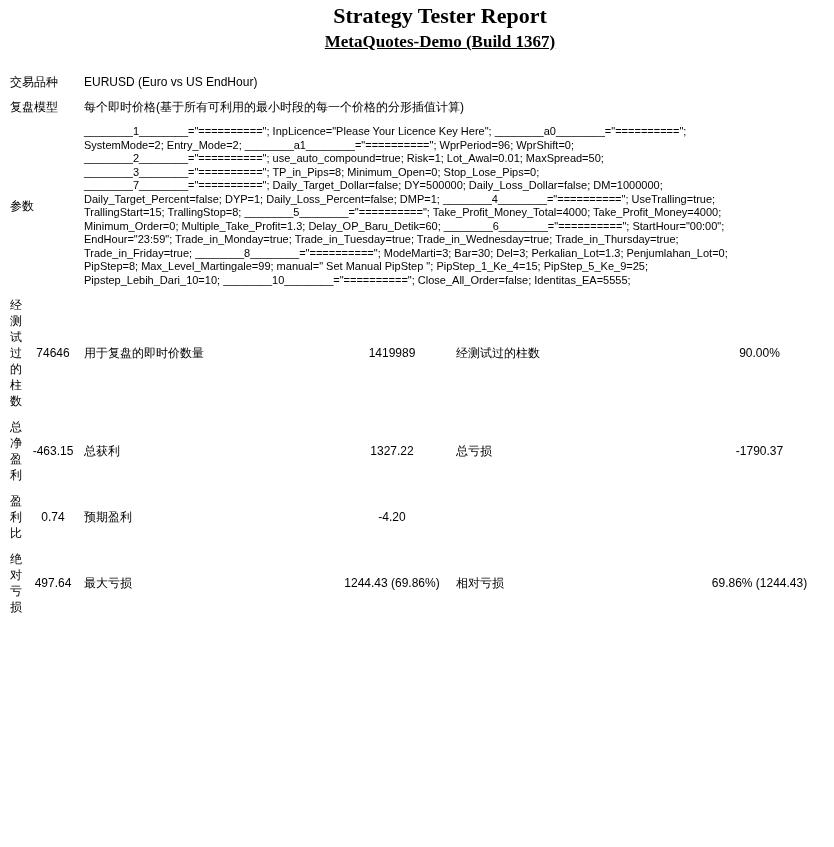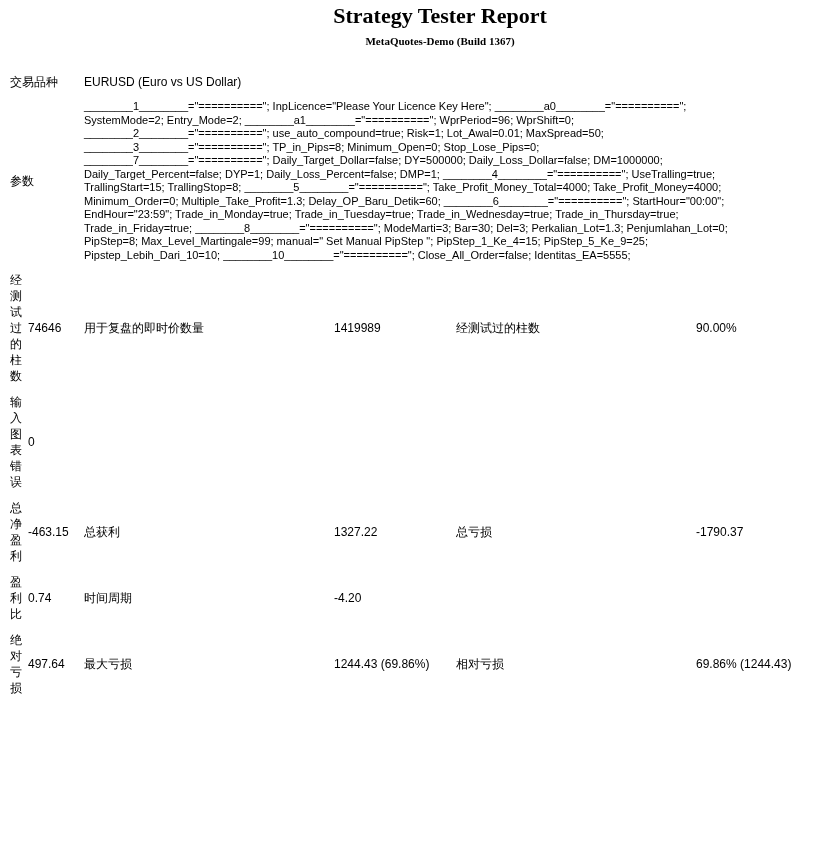--- a/index.html
+++ b/index.html
@@ -27,23 +27,24 @@
     padding-top: 3px;
     line-height: 26px;
   }
   .subtitle {
     font-size: 17px;
     line-height: 20px;
     margin-top: 5px;
     letter-spacing: 1px;
   }
   .server {
-    font-size: 11px;
+    font-size: 17px;
     line-height: 15px;
     margin-top: 5px;
+    text-decoration: underline;
   }
   
   table.report {
     table-layout: fixed;
     width: 819px;
     margin-left: 7px;
     margin-top: 21px;
     border-collapse: collapse;
   }
   td {
@@ -58,21 +59,21 @@
   col.w3 { width: 250px; }
   col.w4 { width: 122px; }
   col.w5 { width: 240px; }
   col.w6 { width: 133px; }
   td.lblv {                 
     word-break: break-all;
     line-height: 16px;
     font-size: 12px;
     text-align: right;
   }
-  td.num { text-align: left; }
+  td.num { text-align: center; }
   td.params {
     padding: 5px 3px;
   }
   .pline {
     font-size: 11px;
     line-height: 13.5px;
     white-space: pre;
   }
 </style>
 </head>
@@ -91,24 +92,28 @@
         <col class="w2">
         <col class="w3">
         <col class="w4">
         <col class="w5">
         <col class="w6">
     </colgroup>
 
     <tbody>
         <tr>
       <td colspan="2">交易品种</td>
-      <td colspan="4">EURUSD (Euro vs US Dollar)</td>
+      <td colspan="4">EURUSD (Euro vs US EndHour)</td>
     </tr>
 
 
+    <tr>
+      <td colspan="2">复盘模型</td>
+      <td colspan="4">每个即时价格(基于所有可利用的最小时段的每一个价格的分形插值计算)</td>
+    </tr>
 
     <tr>
       <td colspan="2">参数</td>
       <td colspan="4" class="params">
         <div class="pline">________1________="=========="; InpLicence="Please Your Licence Key Here"; ________a0________="==========";</div>
         <div class="pline">SystemMode=2; Entry_Mode=2; ________a1________="=========="; WprPeriod=96; WprShift=0;</div>
         <div class="pline">________2________="=========="; use_auto_compound=true; Risk=1; Lot_Awal=0.01; MaxSpread=50;</div>
         <div class="pline">________3________="=========="; TP_in_Pips=8; Minimum_Open=0; Stop_Lose_Pips=0;</div>
         <div class="pline">________7________="=========="; Daily_Target_Dollar=false; DY=500000; Daily_Loss_Dollar=false; DM=1000000;</div>
         <div class="pline">Daily_Target_Percent=false; DYP=1; Daily_Loss_Percent=false; DMP=1; ________4________="=========="; UseTralling=true;</div>
@@ -123,43 +128,35 @@
 
     <tr>
       <td class="lblv">经测试过的柱数</td>
       <td class="num">74646</td>
       <td>用于复盘的即时价数量</td>
       <td class="num">1419989</td>
       <td>经测试过的柱数</td>
       <td class="num">90.00%</td>
     </tr>
 
-    <tr>
-      <td class="lblv">输入图表错误</td>
-      <td class="num">0</td>
-      <td></td>
-      <td class="num"></td>
-      <td></td>
-      <td class="num"></td>
-    </tr>
 
 
     <tr>
       <td class="lblv">总净盈利</td>
       <td class="num">-463.15</td>
       <td>总获利</td>
       <td class="num">1327.22</td>
       <td>总亏损</td>
       <td class="num">-1790.37</td>
     </tr>
 
     <tr>
       <td class="lblv">盈利比</td>
       <td class="num">0.74</td>
-      <td>时间周期</td>
+      <td>预期盈利</td>
       <td class="num">-4.20</td>
       <td></td>
       <td class="num"></td>
     </tr>
 
     <tr>
       <td class="lblv">绝对亏损</td>
       <td class="num">497.64</td>
       <td>最大亏损</td>
       <td class="num">1244.43 (69.86%)</td>

